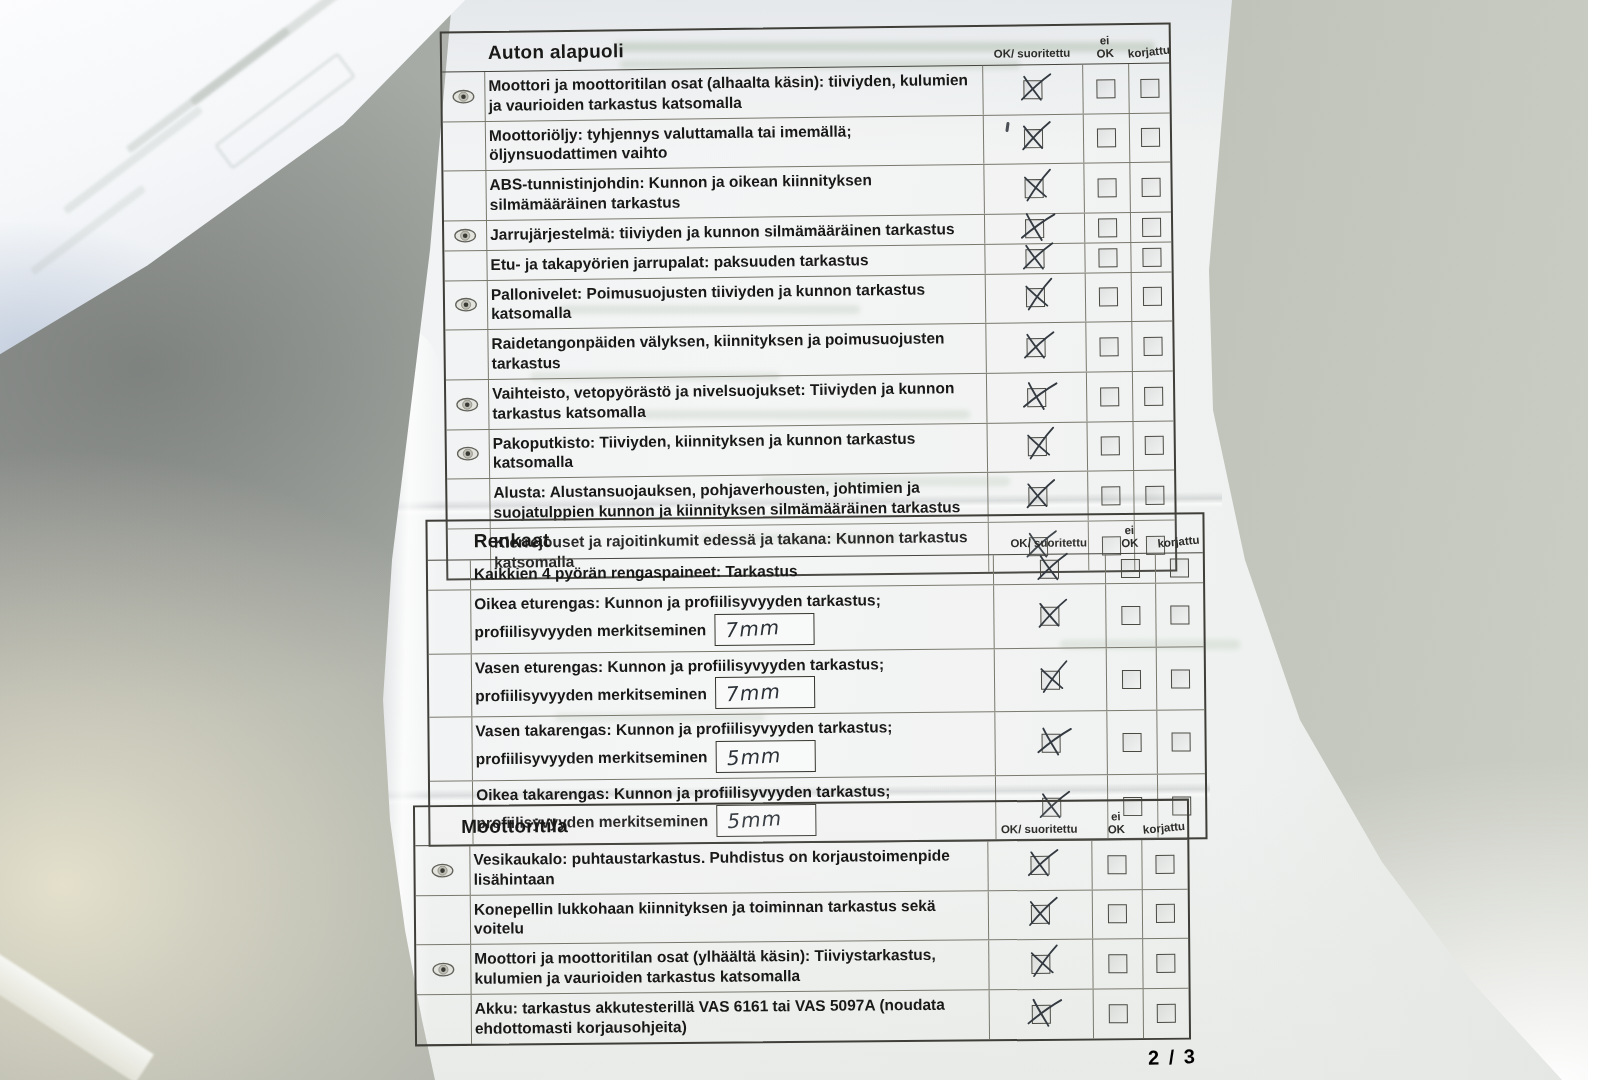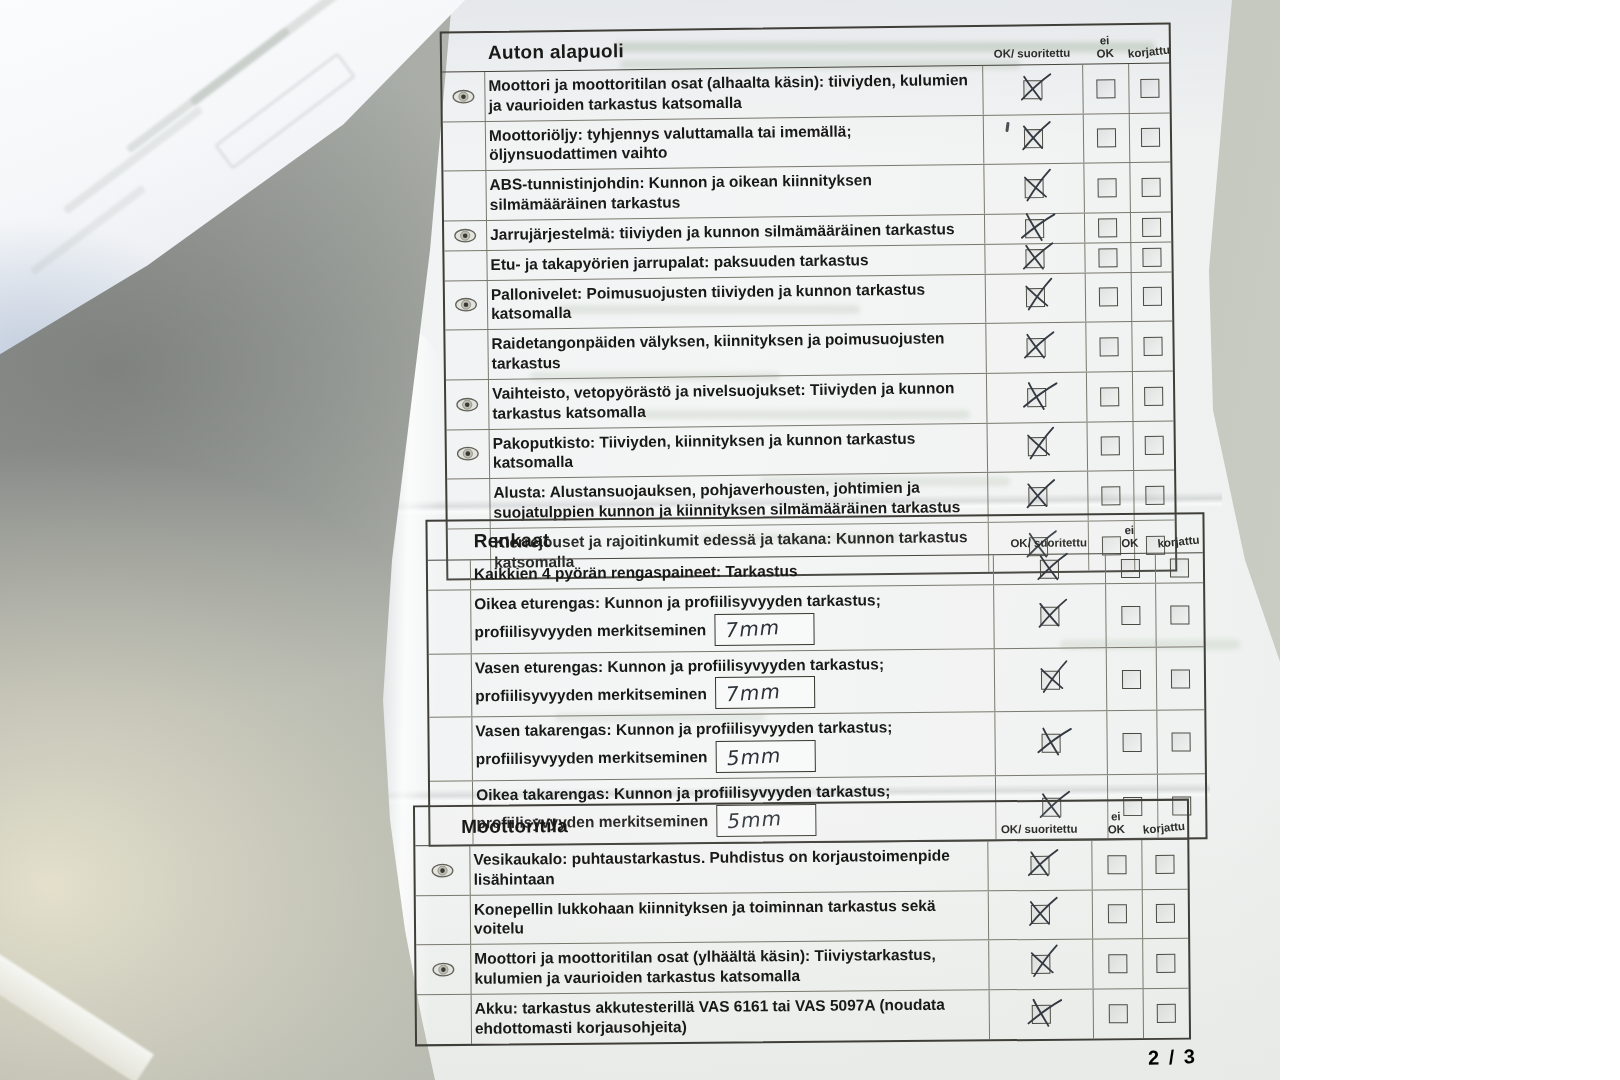--- a/index.html
+++ b/index.html
@@ -1,19 +1,19 @@
 <!DOCTYPE html>
 <html lang="fi"><head>
 <meta charset="utf-8">
 <style>
   html,body{margin:0;padding:0;}
   body{width:1620px;height:1080px;overflow:hidden;font-family:"Liberation Sans",sans-serif;}
 
   
-  .photo{position:relative;width:1280px;height:1080px;overflow:hidden;
+  .photo{position:relative;width:1588px;height:1080px;overflow:hidden;
     background:
       radial-gradient(950px 520px at 98% 100%, rgba(255,255,255,0.97), rgba(255,255,255,0) 62%),
       radial-gradient(760px 640px at 4% 82%, rgba(231,227,206,0.95), rgba(231,227,206,0) 68%),
       radial-gradient(820px 560px at 9% 34%, rgba(104,108,106,0.60), rgba(104,108,106,0) 62%),
       linear-gradient(100deg,#9a9d9a 0%,#a9ada7 28%,#b8bbb1 52%,#c2c5bb 74%,#cbcec4 100%);
   }
 
   
   .sheet{position:absolute;left:0;top:0;width:1620px;height:1080px;
     clip-path:polygon(452px 0,1232px 0,1221px 130px,1209px 270px,1213px 410px,1245px 560px,1300px 720px,1382px 862px,1472px 982px,1562px 1080px,435px 1080px,422px 1020px,405px 930px,390px 820px,383px 700px,392px 560px,408px 430px,430px 250px,452px 0);

